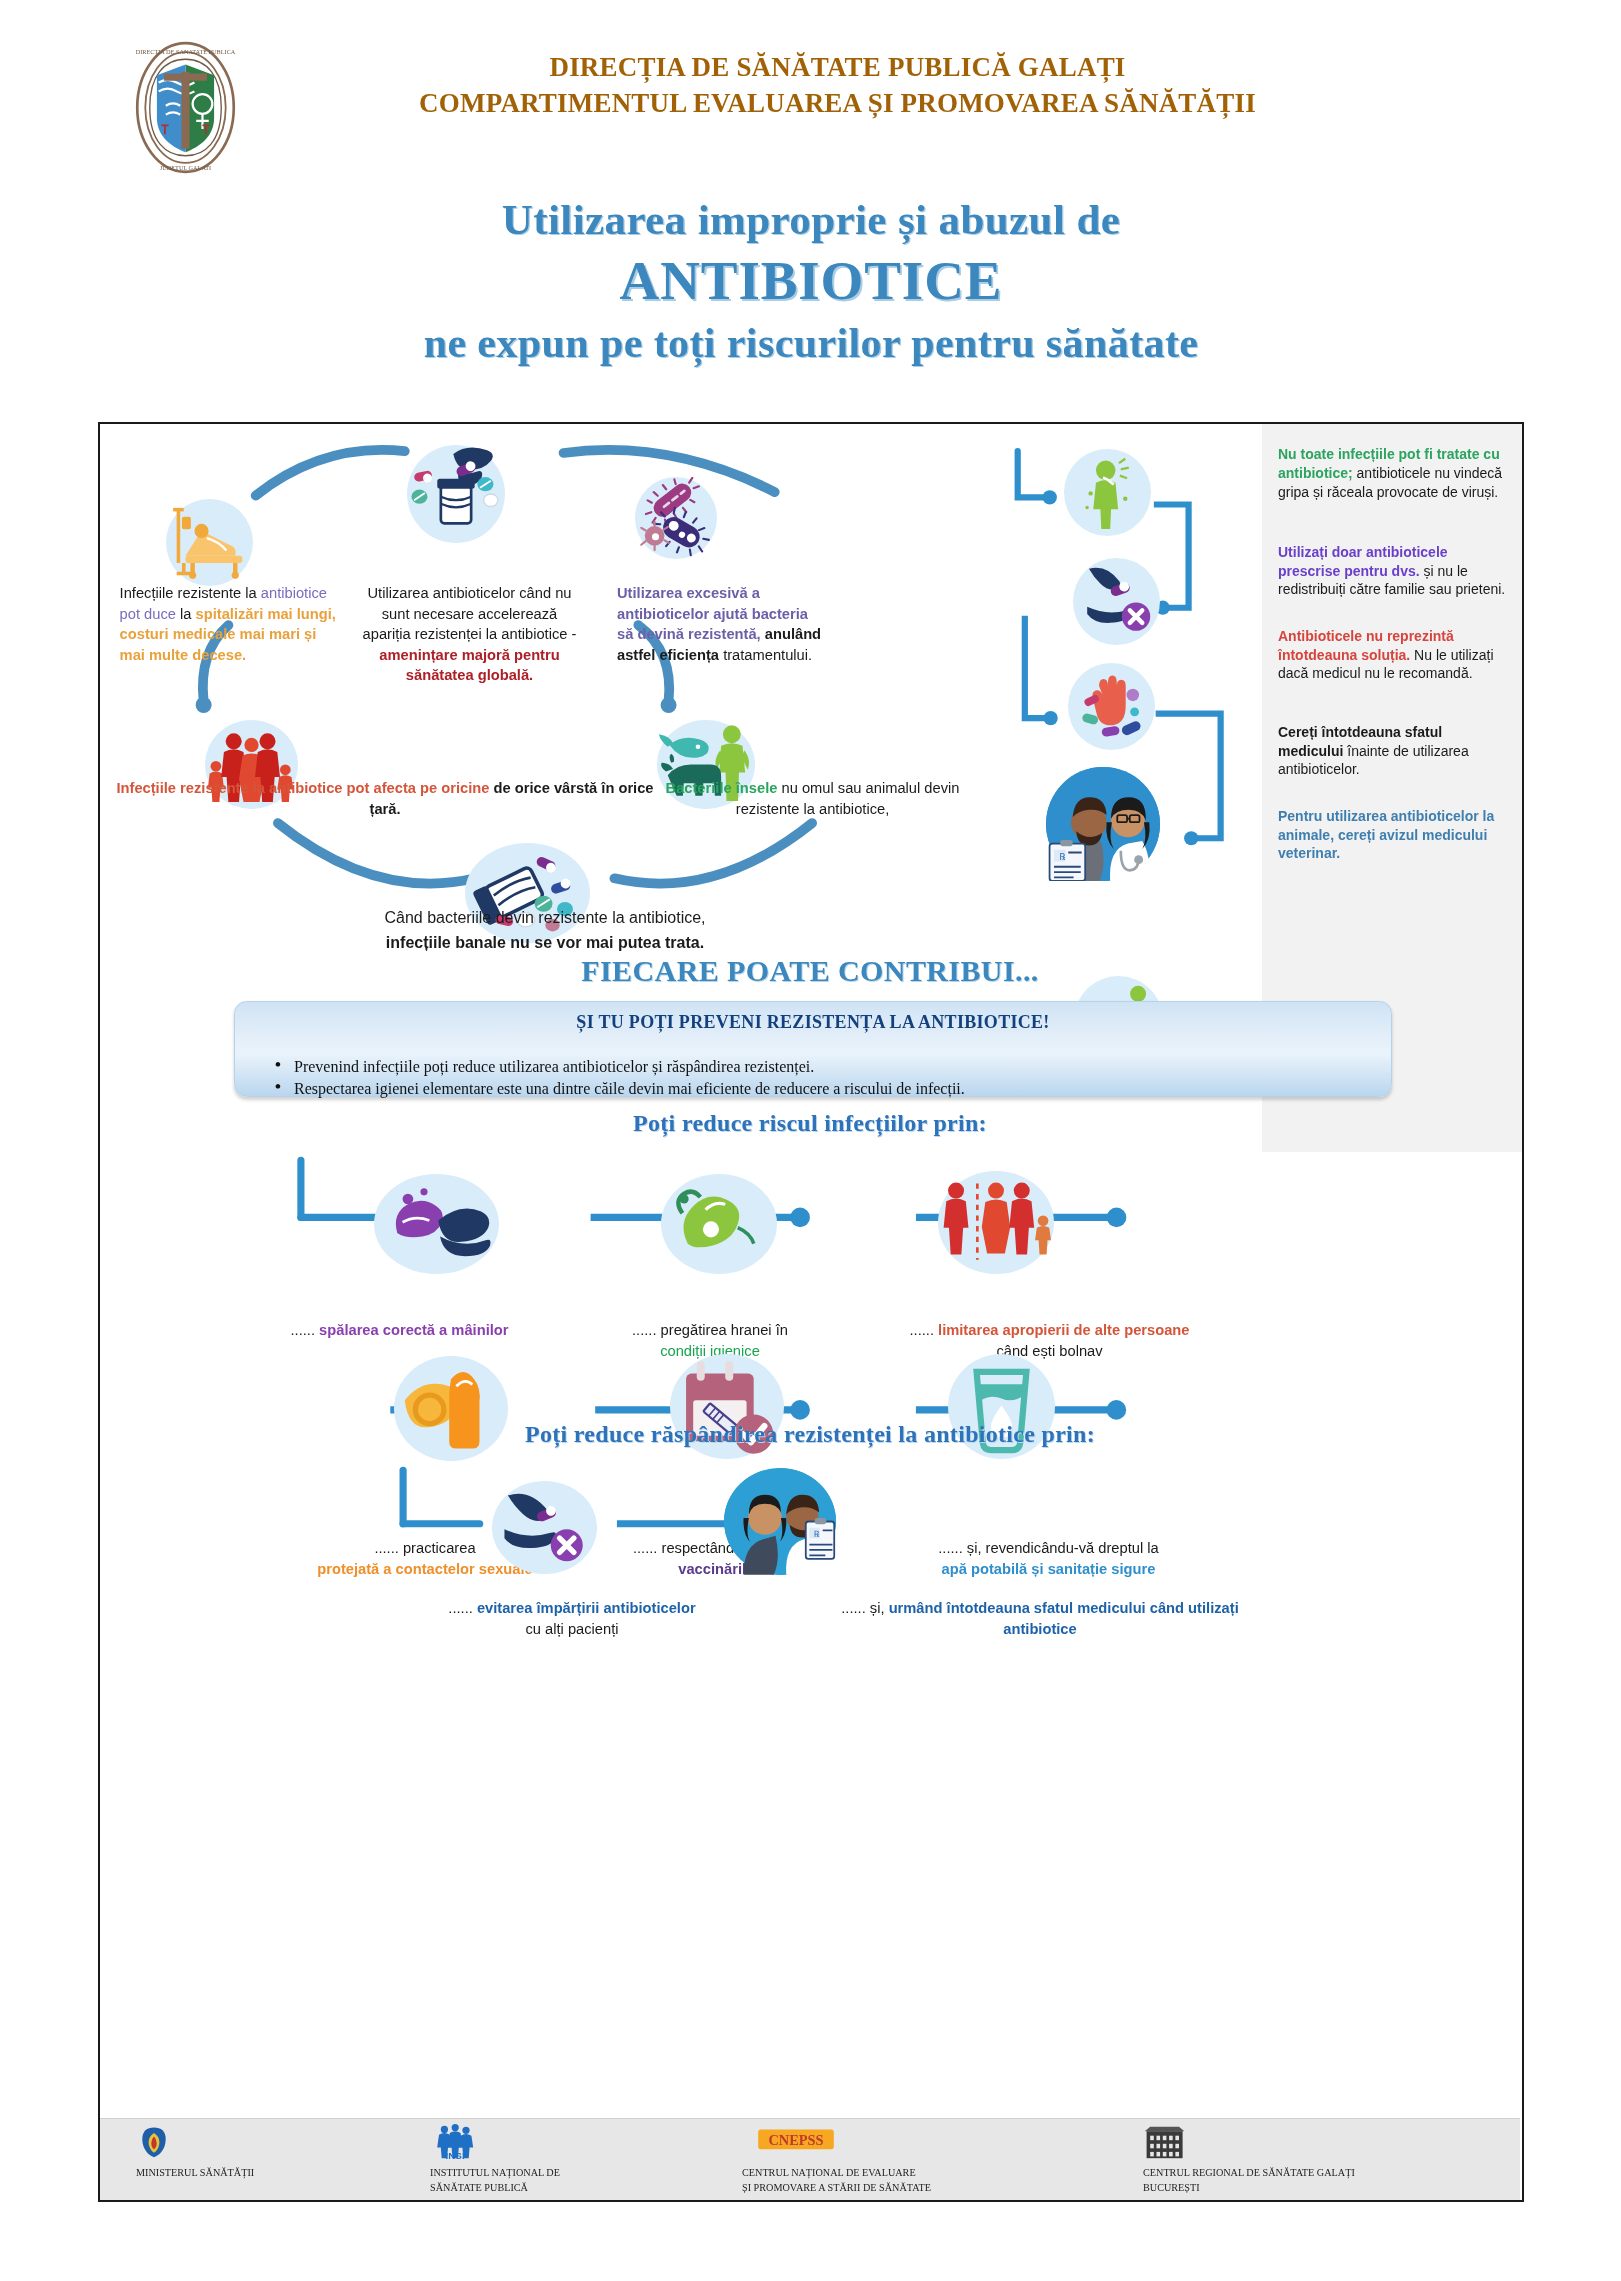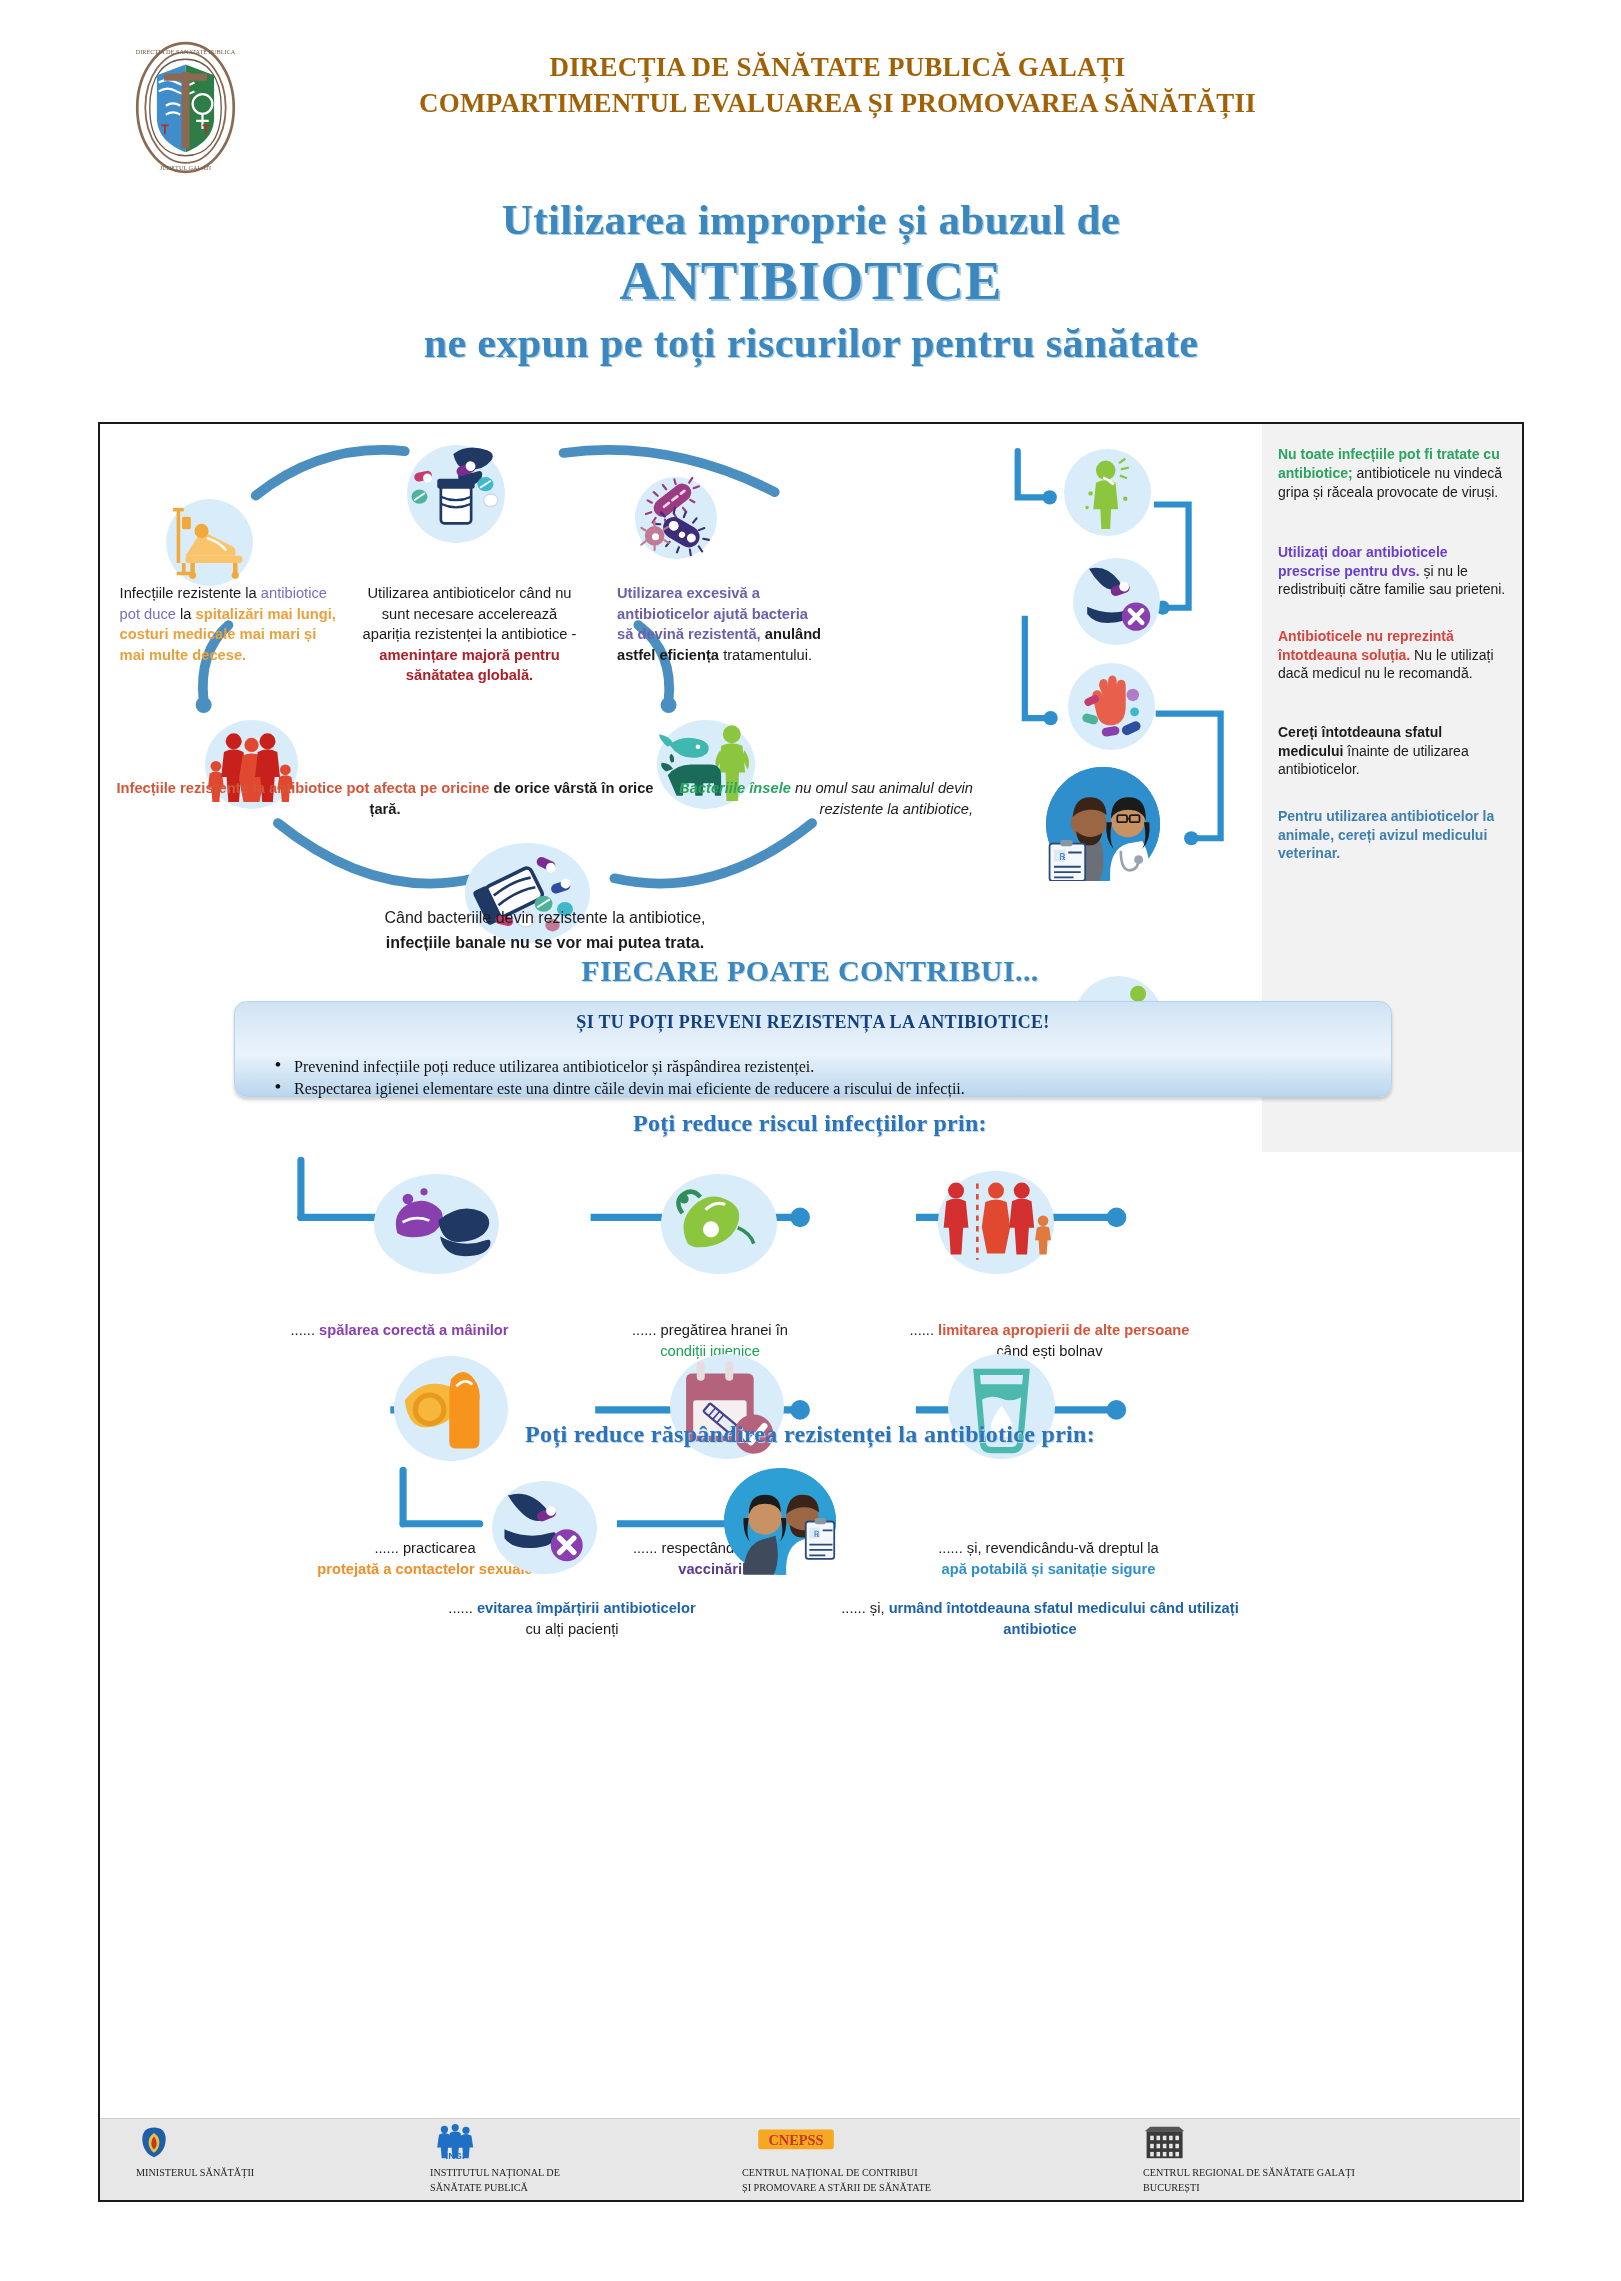--- a/index.html
+++ b/index.html
@@ -74,22 +74,22 @@
   .tb1 .pur { color:#7a6bbf; }
   .tb1 .org { color:#e9a13b; font-weight:bold; }
   .tb2 { left:258px; top:159px; width:223px; text-align:center; }
   .tb2 .red { color:#ad2028; font-weight:bold; }
   .tb3 { left:517px; top:159px; width:209px; }
   .tb3 .pur { color:#6b5fa8; font-weight:bold; }
 
   .tb4 { position:absolute; left:9px; top:354px; width:552px; text-align:center;
          font-size:14.7px; line-height:21.4px; color:#1b1b1b; font-weight:bold; }
   .tb4 .red { color:#d4553a; }
-  .tb5 { position:absolute; left:552px; top:354px; width:321px; text-align:right;
-         font-size:14.7px; line-height:21.4px; color:#1b1b1b; font-weight:bold;font-style:italic; }
+  .tb5 { position:absolute; left:552px; top:354px; width:321px; text-align:center;
+         font-size:14.7px; line-height:21.4px; color:#1b1b1b; font-weight:bold; }
   .tb5 .grn { color:#2aa45e; }
   .tb6 { position:absolute; left:151px; top:481px; width:588px; text-align:center;
          font-size:16px; line-height:25px; color:#1b1b1b; }
   .tb6 b { font-weight:bold; }
 
   
   .fiecare {
     position:absolute; left:0; top:530px; width:1420px; text-align:center;
     font-family:"Liberation Serif", serif; font-weight:bold;
     font-size:30px; color:#3c87bd; letter-spacing:0.4px;
@@ -660,21 +660,21 @@
         </svg>
         <div>INSTITUTUL NAȚIONAL DE</div>
         <div>SĂNĂTATE PUBLICĂ</div>
       </div>
 
       <div class="flogo" style="left:642px; top:5.3px; width:356px;">
         <svg class="lg" viewBox="0 0 120 40" style="font-size:11.5px">
           <rect x="18" y="6" width="84" height="22" rx="3" fill="#f7a823"></rect>
           <text x="60" y="23" font-size="16" font-weight="bold" fill="#c0392b" text-anchor="middle" font-family="Liberation Serif, serif">CNEPSS</text>
         </svg>
-        <div>CENTRUL NAȚIONAL DE CONTRIBUI</div>
+        <div>CENTRUL NAȚIONAL DE EVALUARE</div>
         <div>ȘI PROMOVARE A STĂRII DE SĂNĂTATE</div>
       </div>
 
       <div class="flogo" style="left:1043px; top:5.3px; width:356px;">
         <svg class="lg" viewBox="0 0 48 40">
           <rect x="4" y="8" width="40" height="30" fill="#3a3a3a"></rect>
           <g fill="#e6e6e6">
             <rect x="8" y="13" width="4" height="5"></rect>
               <rect x="15" y="13" width="4" height="5"></rect>
             <rect x="22" y="13" width="4" height="5"></rect>

